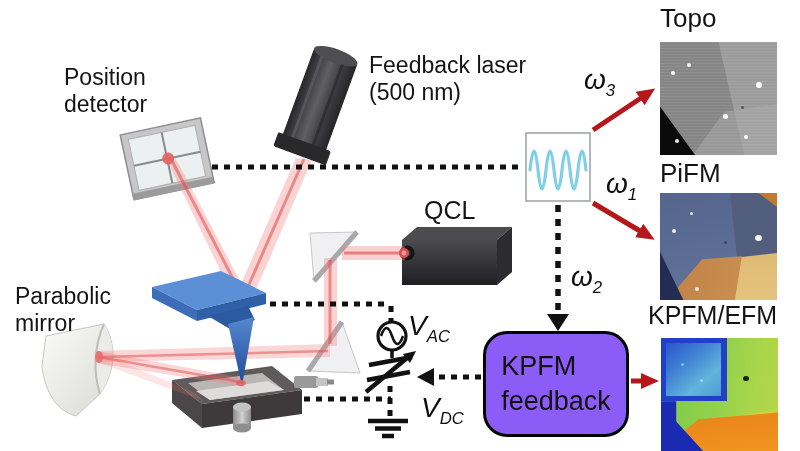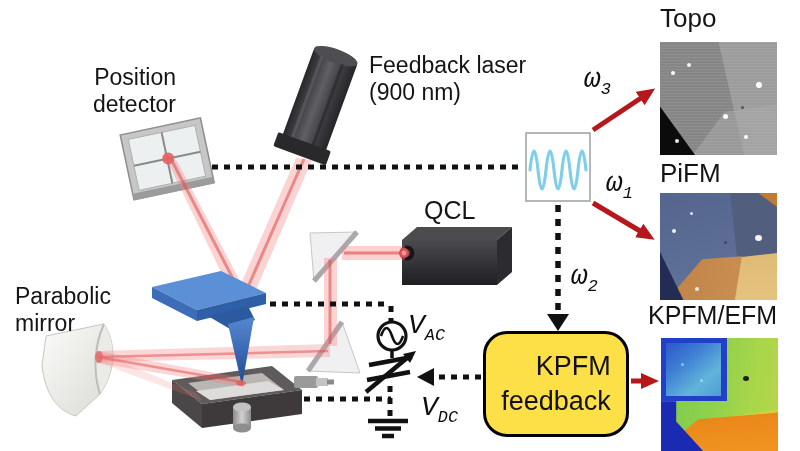--- a/index.html
+++ b/index.html
@@ -1,28 +1,28 @@
 <!DOCTYPE html>
 <html><head>
 <meta charset="utf-8">
 <style>
   *{margin:0;padding:0;box-sizing:border-box}
   html,body{background:#ffffff}
   #canvas{position:relative;width:800px;height:451px;background:#fff;overflow:hidden;
           font-family:"Liberation Sans",sans-serif}
   #diagram{position:absolute;left:0;top:0}
   .lbl{position:absolute;color:#141414;font-size:23px;line-height:1.16;white-space:pre-line}
-  .center{text-align:right}
-  .serif{position:absolute;color:#0e0e0e;font-family:Liberation Mono, monospace;font-style:italic}
+  .center{text-align:left}
+  .serif{position:absolute;color:#0e0e0e;font-family:Liberation Sans, sans-serif;font-style:italic}
   .omega{font-size:28px}
   .vlab{font-size:28px}
   .serif sub{font-size:.6em;font-style:italic}
   .fbox{position:absolute;left:483px;top:331px;width:146px;height:106px;border:3.5px solid #000;
-        border-radius:24px;background:#fde047;display:flex;align-items:center;justify-content:center;
-        font-size:27px;color:#111;text-align:right;white-space:pre-line;line-height:1.28}
+        border-radius:24px;background:#8b5cf6;display:flex;align-items:center;justify-content:center;
+        font-size:27px;color:#111;text-align:left;white-space:pre-line;line-height:1.28}
   .micro{position:absolute;overflow:hidden;background:#888}
   .micro .ly{position:absolute;inset:0}
   .dot{position:absolute;border-radius:50%}
   .img-lbl{position:absolute;color:#141414;font-size:26px;text-align:left}
 </style>
 </head>
 <body>
 
 <div id="canvas">
 
@@ -181,21 +181,21 @@
   <g stroke="#b5171b" stroke-width="5" fill="none">
     <line x1="593" y1="130" x2="641" y2="98" marker-end="url(#mRed)"></line>
     <line x1="593" y1="203" x2="640" y2="231" marker-end="url(#mRed)"></line>
     <line x1="631" y1="381" x2="642" y2="381" marker-end="url(#mRed)"></line>
   </g>
 </svg>
 
 <div class="lbl center" style="left:64px;top:64px;width:112px">Position
 detector</div>
 <div class="lbl" style="left:369px;top:52px">Feedback laser
-(900 nm)</div>
+(500 nm)</div>
 <div class="lbl" style="left:424px;top:196px;font-size:25px">QCL</div>
 <div class="lbl" style="left:15px;top:283px">Parabolic
 mirror</div>
 
 <div class="serif omega" style="left:584px;top:64px"><span>ω</span><sub>3</sub></div>
 <div class="serif omega" style="left:606px;top:168px"><span>ω</span><sub>1</sub></div>
 <div class="serif omega" style="left:571px;top:261px"><span>ω</span><sub>2</sub></div>
 
 <div class="serif vlab" style="left:408px;top:310px"><span>V</span><sub>AC</sub></div>
 <div class="serif vlab" style="left:421px;top:392px"><span>V</span><sub>DC</sub></div>

